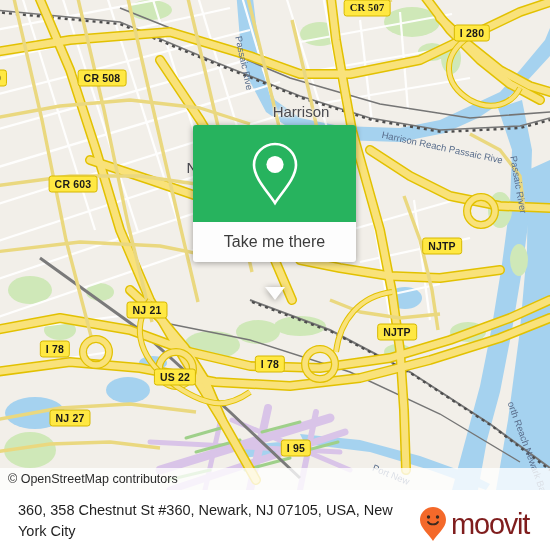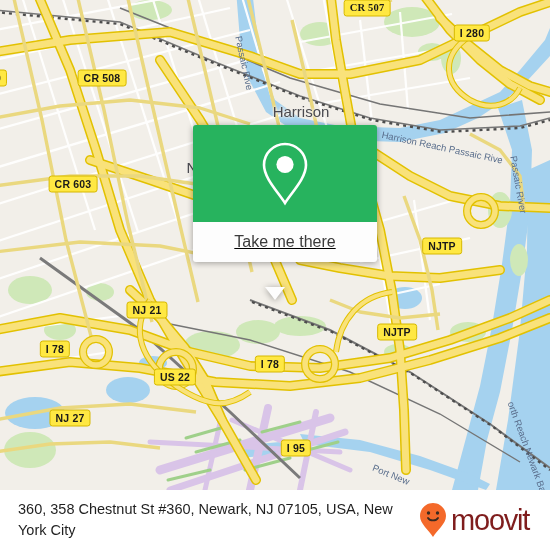--- a/index.html
+++ b/index.html
@@ -55,23 +55,22 @@
   .attrib {
     position:absolute; left:0; bottom:0; width:550px; height:22px;
     background:rgba(255,255,255,.78);
     display:flex; align-items:center;
   }
   .attrib span { font-size:12.5px; color:#2b2b2b; padding-left:8px; }
 
   
   .popup {
     position:absolute; left:193px; top:125px;
-    width:184px;
+    width:163px;
     filter:drop-shadow(0 1px 3px rgba(0,0,0,.35));
-    text-decoration:underline;
   }
   .popup-top {
     height:97px;
     background:#27b35e;
     border-radius:3px 3px 0 0;
     display:flex; align-items:center; justify-content:center;
   }
   .popup-bottom {
     height:40px; background:#fdfdfd;
     border-radius:0 0 3px 3px;
@@ -83,21 +82,21 @@
     width:0; height:0;
     border-left:10px solid transparent;
     border-right:10px solid transparent;
     border-top:13px solid #fdfdfd;
   }
 
   
   .footer {
     position:absolute; left:0; top:490px; width:550px; height:60px;
     background:#ffffff;
-    display:flex; align-items:center; padding:0 10px 0 18px;
+    display:flex; align-items:flex-end; padding:0 10px 8px 18px;
   }
   .footer-addr {
     flex:1;
     font-size:14.5px; color:#1f1f1f; line-height:21px;
     max-width:400px;
   }
   .brand { display:flex; align-items:center; gap:3px; padding-right:6px; }
   .brand-word { font-size:29px; color:#7f1d1d; letter-spacing:-1.2px; font-weight:normal; }
 </style>
 </head>
@@ -318,20 +317,23 @@
           <path d="M27 4 C15.4 4 6 13.4 6 25 C6 38 20 52 27 63 C34 52 48 38 48 25 C48 13.4 38.6 4 27 4 Z" fill="none" stroke="#ffffff" stroke-width="2.6"></path>
           <circle cx="27" cy="24.5" r="8.6" fill="#ffffff"></circle>
         </svg>
       </div>
       <div class="popup-bottom">
         <span>Take me there</span>
       </div>
       <div class="popup-tail"></div>
     </div>
 
+    <div class="attrib">
+      <span>© OpenStreetMap contributors</span>
+    </div>
   </div>
 
   <div class="footer">
     <div class="footer-addr">360, 358 Chestnut St #360, Newark, NJ 07105, USA, New York City</div>
     <div class="brand">
       <svg width="30" height="36" viewBox="0 0 30 36">
         <path d="M15 1 C7.8 1 2 6.8 2 14 C2 22 11 28 15 35 C19 28 28 22 28 14 C28 6.8 22.2 1 15 1 Z" fill="#f4692a"></path>
         <circle cx="10.5" cy="11" r="1.7" fill="#3b2a20"></circle>
         <circle cx="19.5" cy="11" r="1.7" fill="#3b2a20"></circle>
         <path d="M10 16 C12 19.2 18 19.2 20 16" fill="none" stroke="#3b2a20" stroke-width="1.9" stroke-linecap="round"></path>

